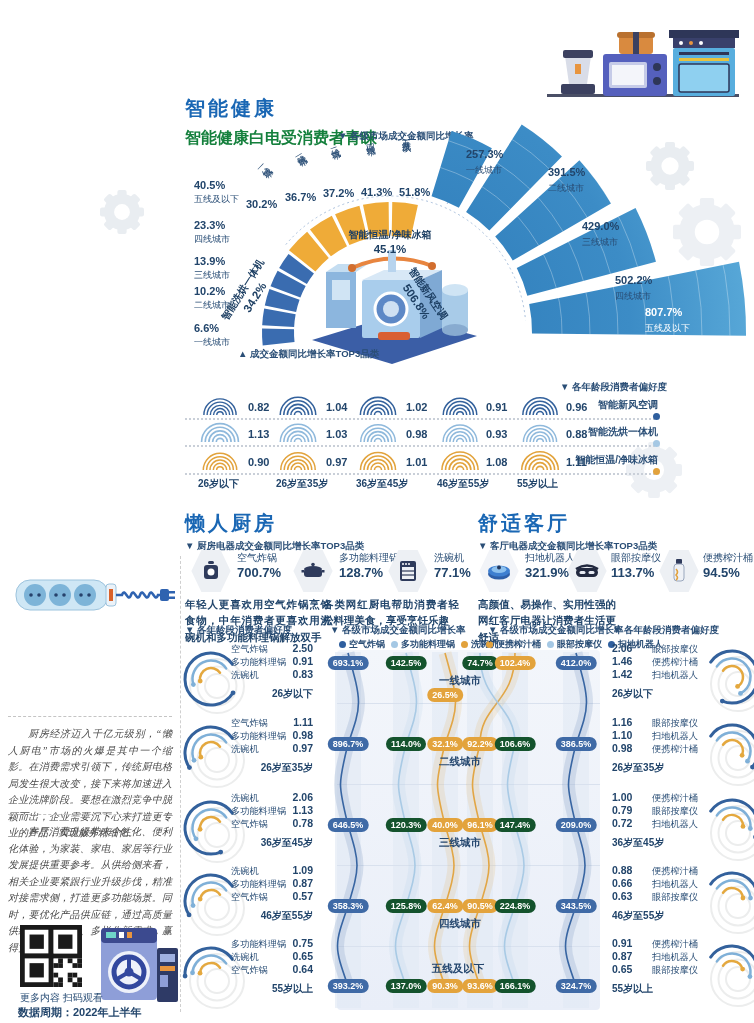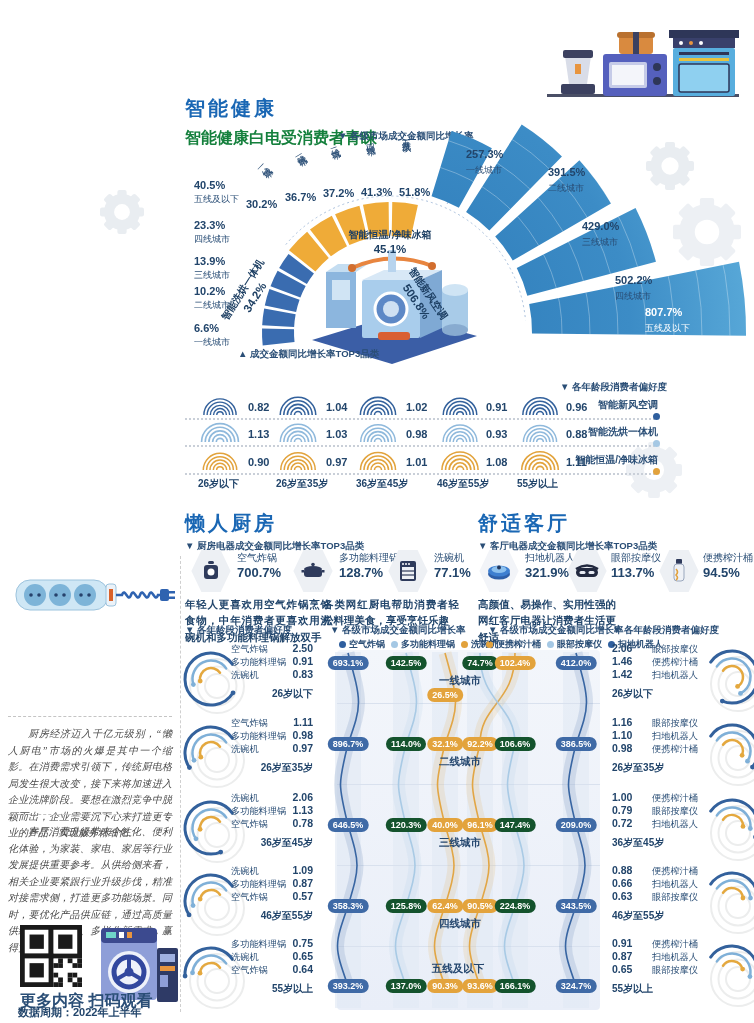--- a/index.html
+++ b/index.html
@@ -181,21 +181,21 @@
     <circle cx="34" cy="52" r="15" fill="none" stroke="#32479e" stroke-width="5"></circle>
     <line x1="34" y1="52" x2="34" y2="38" stroke="#32479e" stroke-width="4"></line>
     <line x1="34" y1="52" x2="22" y2="59" stroke="#32479e" stroke-width="4"></line>
     <line x1="34" y1="52" x2="46" y2="59" stroke="#32479e" stroke-width="4"></line>
     <circle cx="34" cy="52" r="4.5" fill="#32479e"></circle>
     <rect x="62" y="28" width="21" height="54" rx="2" fill="#2e3a66"></rect>
     <rect x="65" y="34" width="15" height="8" fill="#9fb0e0"></rect>
     <rect x="65" y="46" width="15" height="5" fill="#e8953f"></rect>
     <rect x="65" y="55" width="8" height="12" fill="#8e9ed8"></rect>
   </svg>
-  <div class="abs" style="left:20px;top:991px;font-size:16px;font-weight:bold;color:#2a4e76">更多内容 扫码观看</div>
+  <div class="abs" style="left:20px;top:991px;font-size:10px;font-weight:normal;color:#2a4e76">更多内容 扫码观看</div>
   <div class="abs" style="left:18px;top:1005px;font-size:11px;font-weight:bold;color:#22456b">数据周期：2022年上半年</div>
   <div class="vdash" style="left:180px;top:556px;height:456px"></div>
 
   <div class="sec-title" style="left:185px;top:95px">智能健康</div>
   <div class="subt" style="left:185px;top:128px">智能健康白电受消费者青睐</div>
   <div class="hdr" style="left:338px;top:130px">▼ 各级市场成交金额同比增长率</div>
 
   <svg id="fan" style="left:185px;top:140px;pointer-events:none" width="569" height="248" viewBox="0 0 569 248">
       <defs>
         <radialGradient id="gw" cx="205" cy="192" r="370" gradientUnits="userSpaceOnUse">

